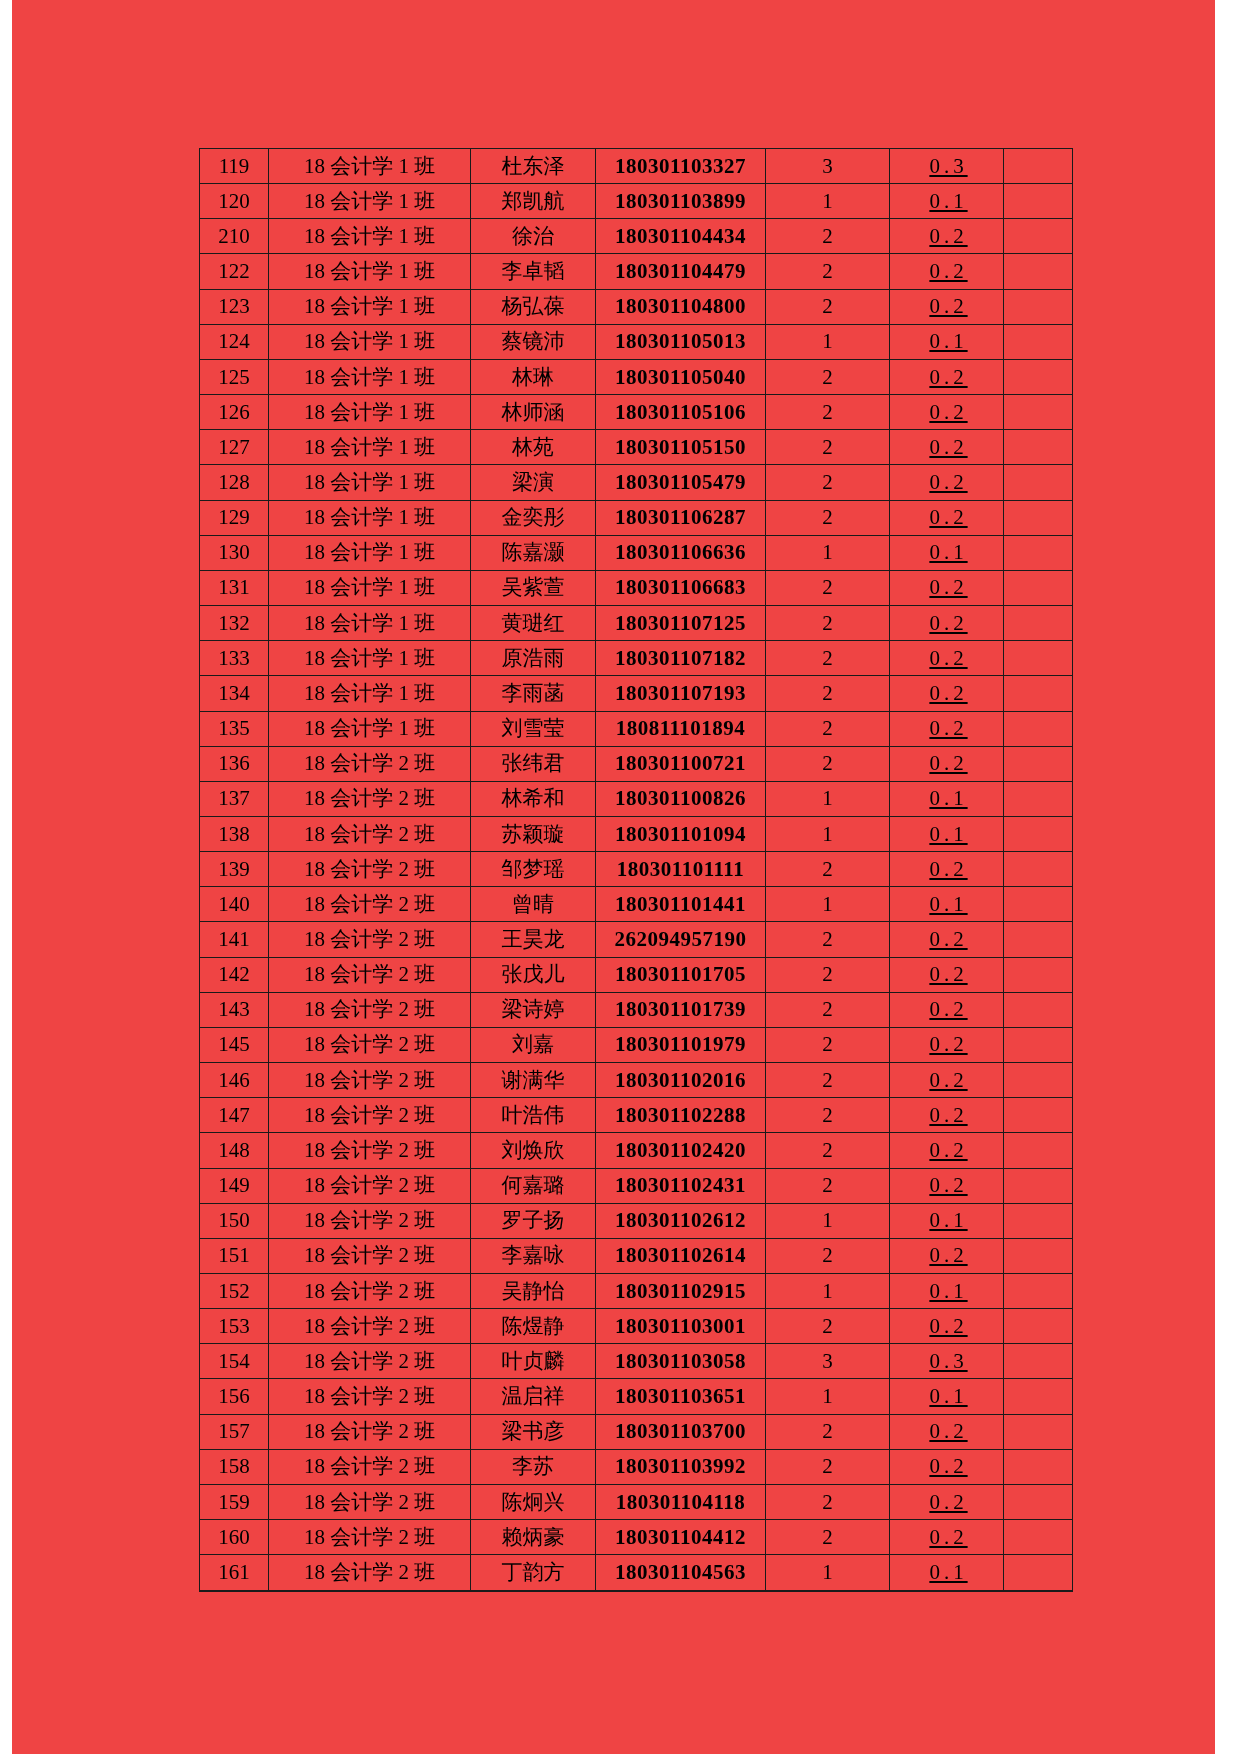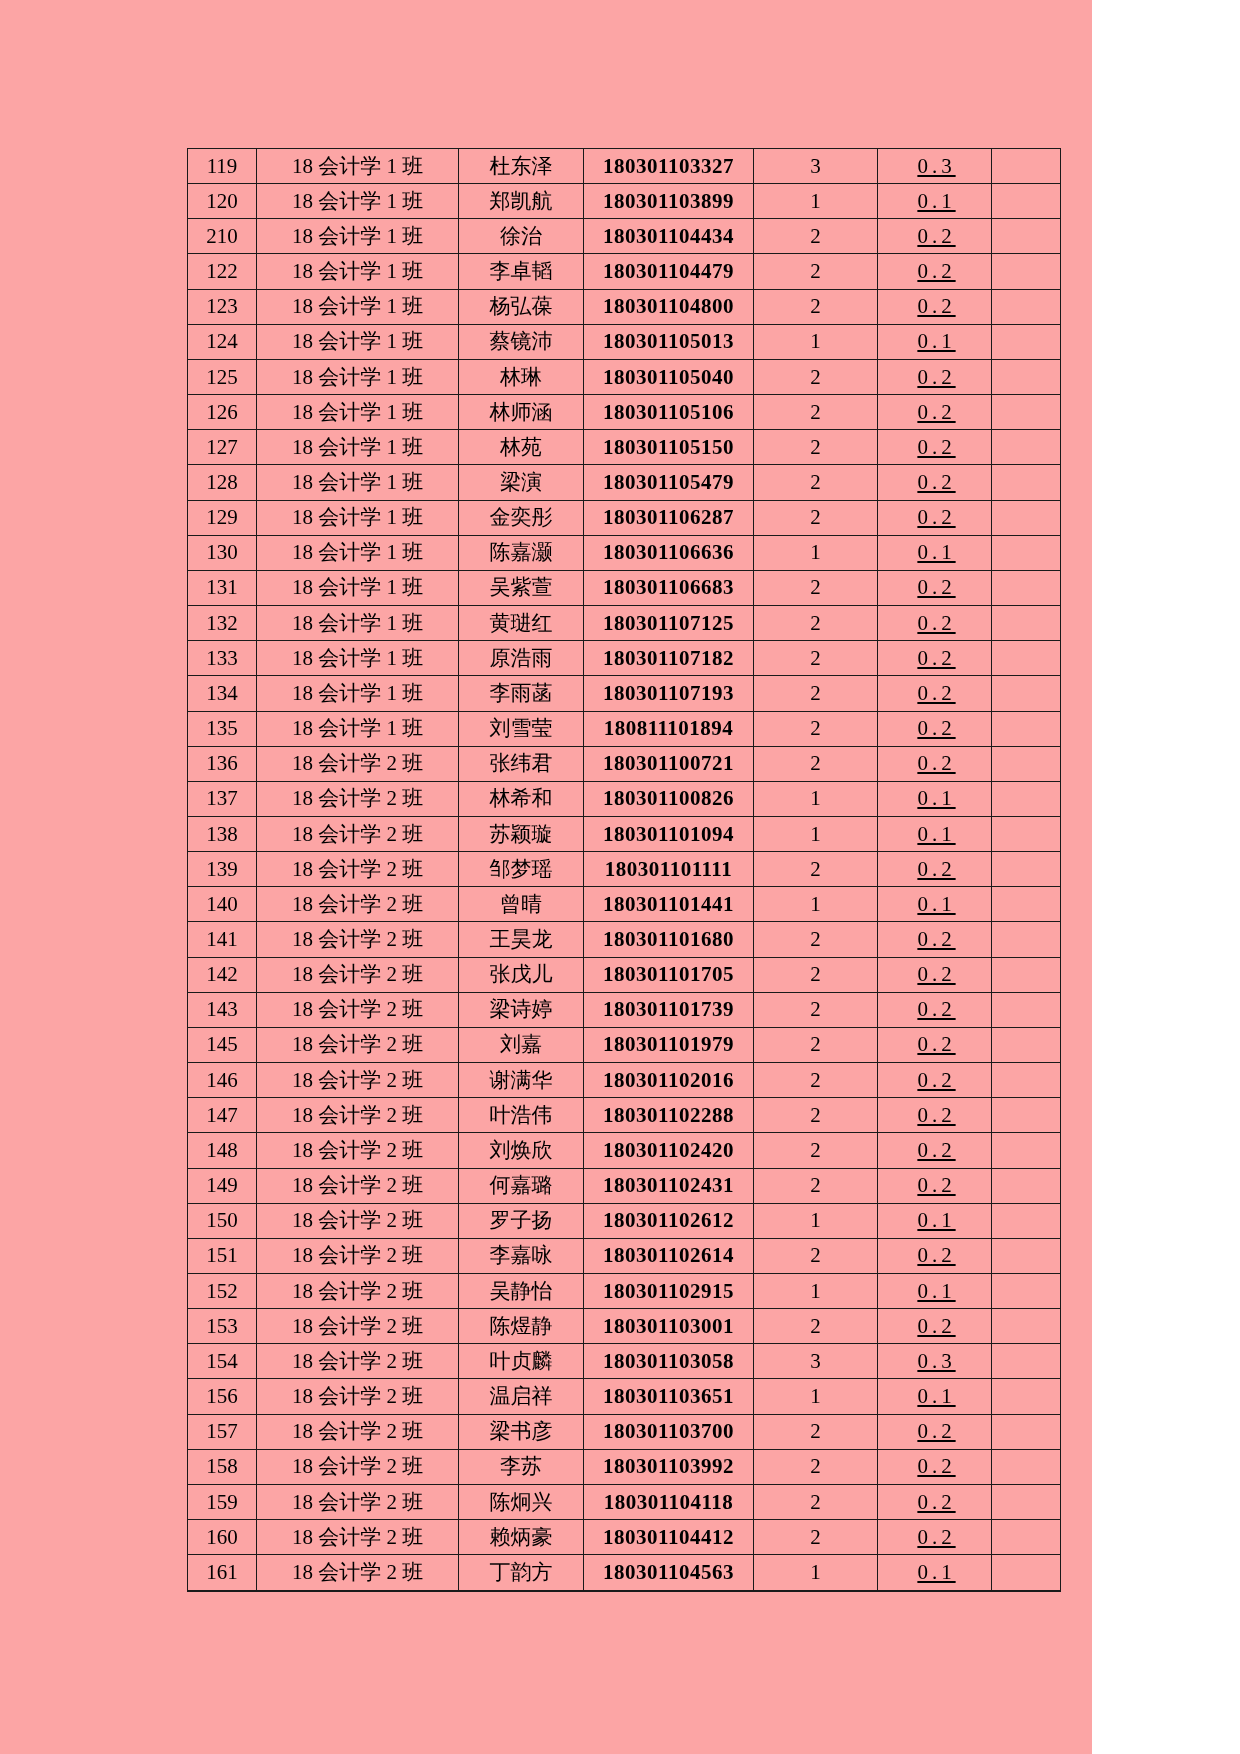--- a/index.html
+++ b/index.html
@@ -9,24 +9,24 @@
   }
   body {
     position: relative;
     width: 1240px;
     height: 1754px;
     font-family: "Liberation Serif", "DejaVu Serif", serif;
     color: #000000;
   }
   .page {
     position: absolute;
-    left: 0; top: 0;
-    width: 1092px;
+    left: 12px; top: 0;
+    width: 1203px;
     height: 1754px;
-    background: #fca5a5;
+    background: #ef4444;
     overflow: hidden;
   }
   table.doc-table {
     position: absolute;
     left: 187px;
     top: 148px;
     width: 873px;
     height: 1444px;
     border-collapse: collapse;
     table-layout: fixed;
@@ -270,21 +270,21 @@
           <td class="student-name-cell">曾晴</td>
           <td class="student-id-cell">180301101441</td>
           <td class="count-cell">1</td>
           <td class="score-cell">0.1</td>
           <td class="blank-cell"></td>
         </tr>
         <tr>
           <td class="row-number-cell">141</td>
           <td class="class-name-cell">18 会计学 2 班</td>
           <td class="student-name-cell">王昊龙</td>
-          <td class="student-id-cell">180301101680</td>
+          <td class="student-id-cell">262094957190</td>
           <td class="count-cell">2</td>
           <td class="score-cell">0.2</td>
           <td class="blank-cell"></td>
         </tr>
         <tr>
           <td class="row-number-cell">142</td>
           <td class="class-name-cell">18 会计学 2 班</td>
           <td class="student-name-cell">张戊儿</td>
           <td class="student-id-cell">180301101705</td>
           <td class="count-cell">2</td>

